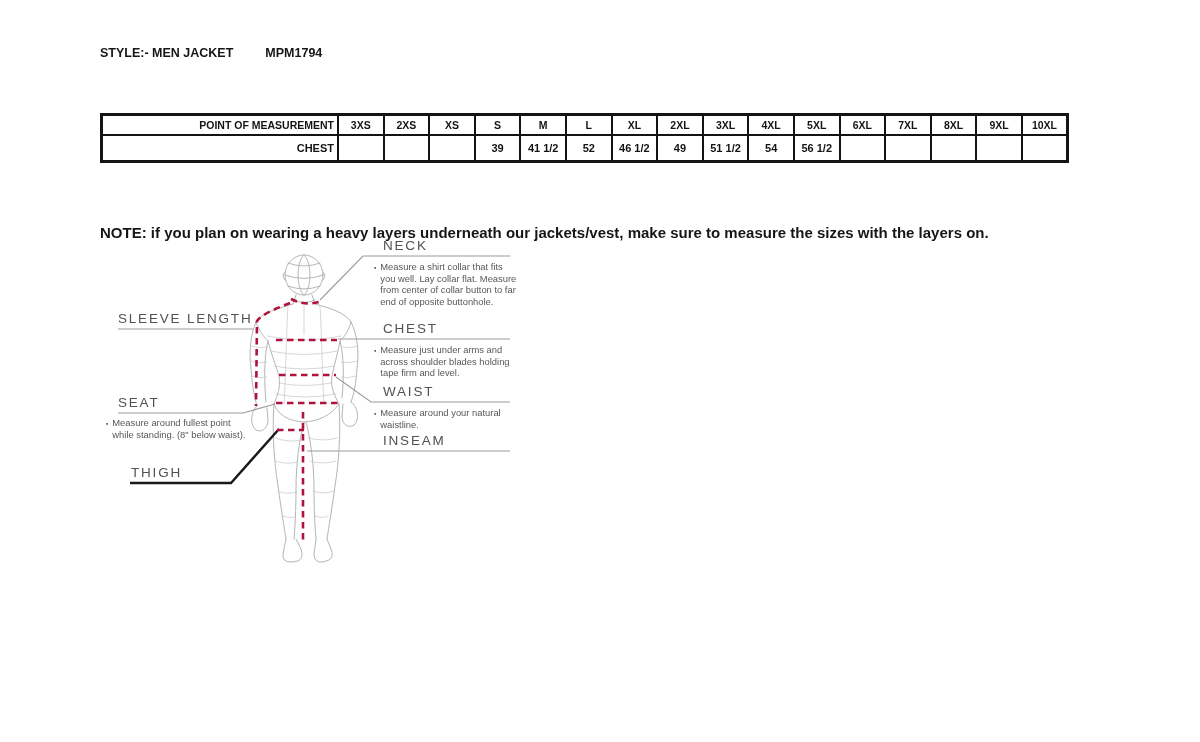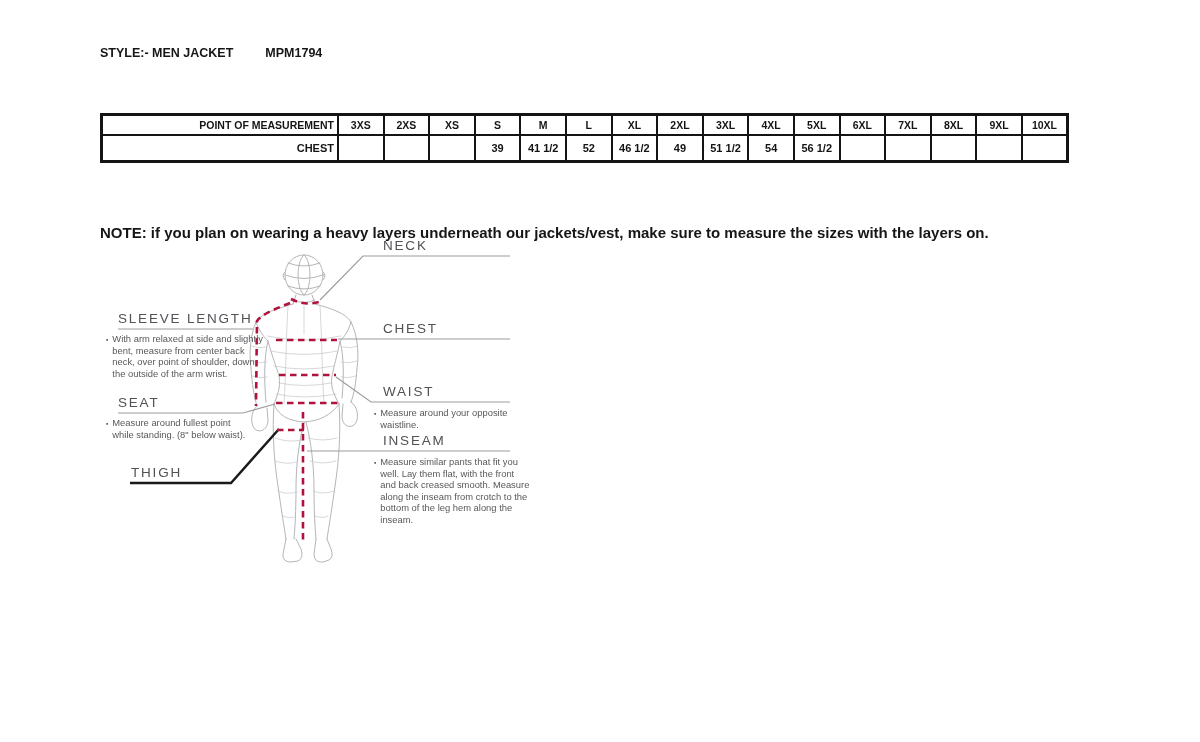--- a/index.html
+++ b/index.html
@@ -166,40 +166,40 @@
       <path d="M190,67 C178,72 163,77 157,85 L156,170"></path>
       <path d="M176,104 L237,104"></path>
       <path d="M179,139 L236,139"></path>
       <path d="M176,167 L242,167"></path>
       <path d="M177,194 L204,194"></path>
       <path d="M203,176 L203,308"></path>
     </g>
   </svg>
 
   <div class="dheading" style="left:283px;top:2px">NECK</div>
+  <div class="ddesc" style="left:274px;top:25px;width:146px">
+    <span class="dbullet">▪</span>
+    <span class="dtext">Measure a shirt collar that fits you well. Lay collar flat. Measure from center of collar button to far end of opposite buttonhole.</span>
+  </div>
 
   <div class="dheading" style="left:283px;top:85px">CHEST</div>
+  <div class="ddesc" style="left:274px;top:108px;width:152px">
+    <span class="dbullet">▪</span>
+    <span class="dtext">Measure just under arms and across shoulder blades holding tape firm and level.</span>
+  </div>
 
   <div class="dheading" style="left:283px;top:148px">WAIST</div>
   <div class="ddesc" style="left:274px;top:171px;width:146px">
     <span class="dbullet">▪</span>
-    <span class="dtext">Measure around your opposite waistline.</span>
+    <span class="dtext">Measure around your natural waistline.</span>
   </div>
 
   <div class="dheading" style="left:283px;top:197px">INSEAM</div>
-  <div class="ddesc" style="left:274px;top:220px;width:158px">
-    <span class="dbullet">▪</span>
-    <span class="dtext">Measure similar pants that fit you well. Lay them flat, with the front and back creased smooth. Measure along the inseam from crotch to the bottom of the leg hem along the inseam.</span>
-  </div>
 
   <div class="dheading" style="left:18px;top:75px">SLEEVE LENGTH</div>
-  <div class="ddesc" style="left:6px;top:97px;width:160px">
-    <span class="dbullet">▪</span>
-    <span class="dtext">With arm relaxed at side and slightly bent, measure from center back neck, over point of shoulder, down the outside of the arm wrist.</span>
-  </div>
 
   <div class="dheading" style="left:18px;top:159px">SEAT</div>
   <div class="ddesc" style="left:6px;top:181px;width:146px">
     <span class="dbullet">▪</span>
     <span class="dtext">Measure around fullest point while standing. (8" below waist).</span>
   </div>
 
   <div class="dheading" style="left:31px;top:229px">THIGH</div>
 </div>
 

